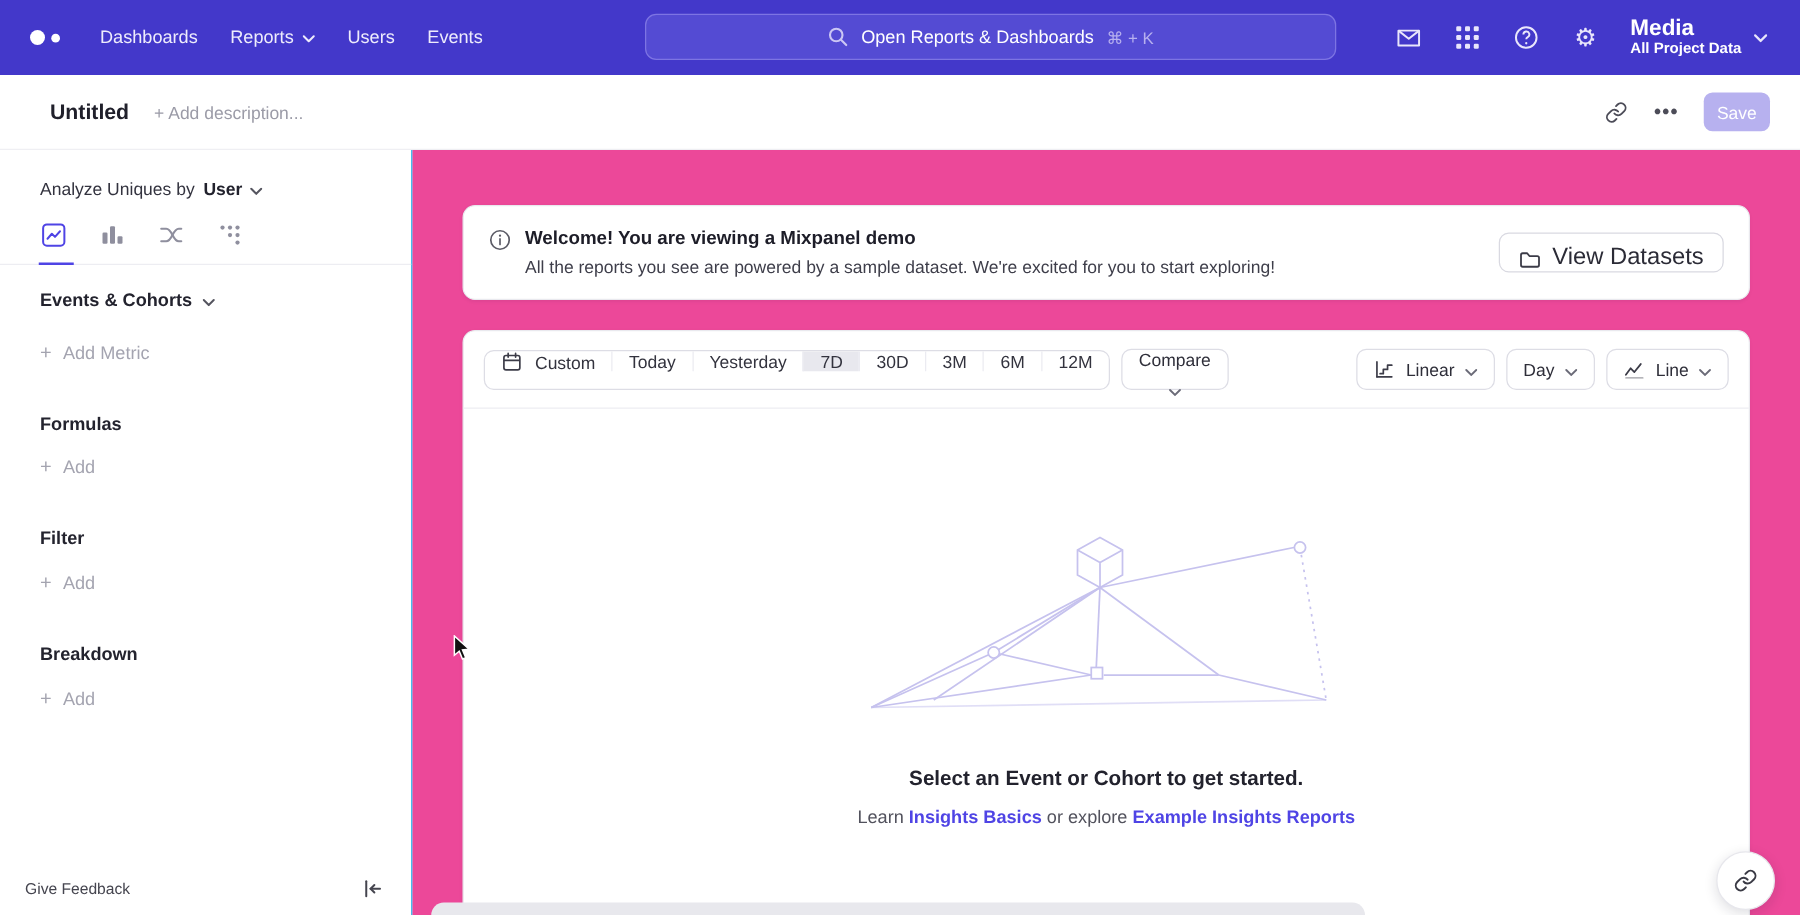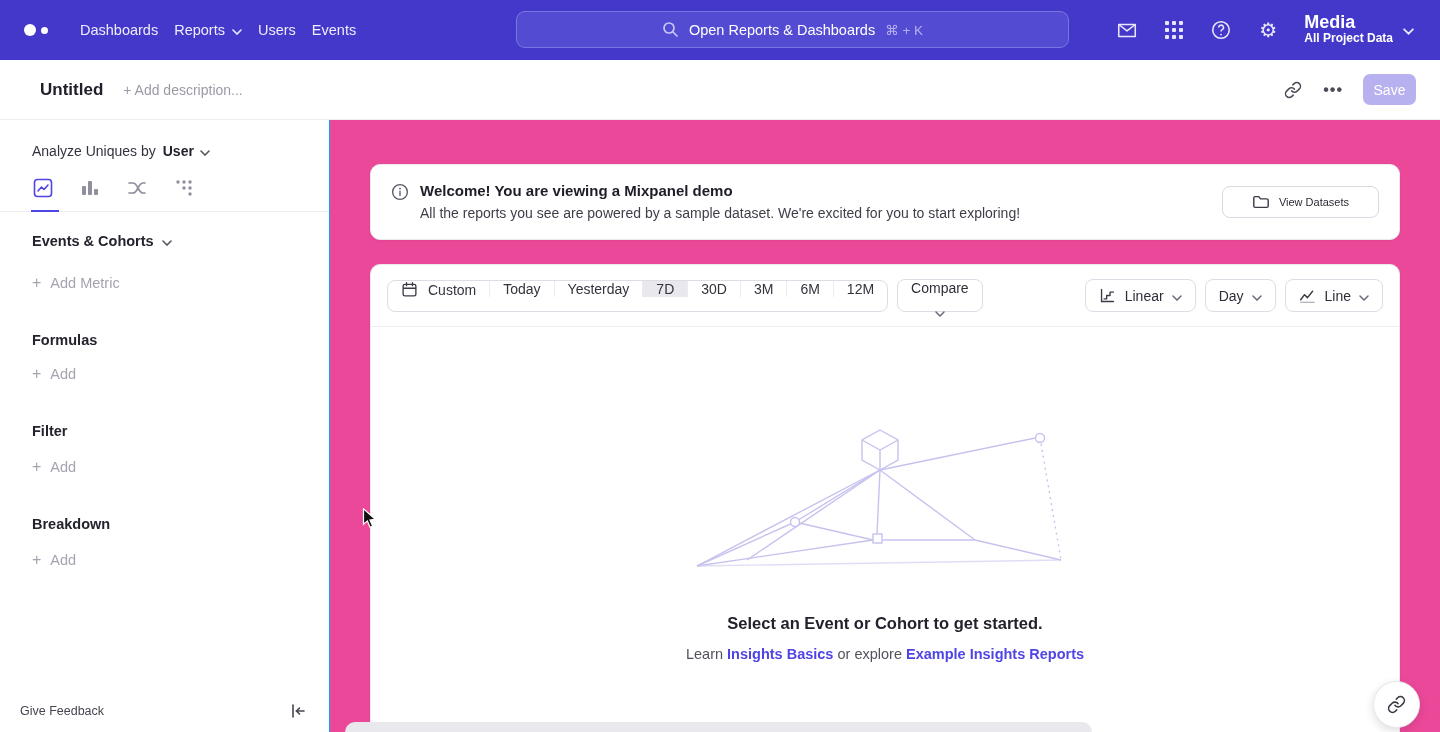--- a/index.html
+++ b/index.html
@@ -4,21 +4,21 @@
 <style>
   * { margin:0; padding:0; box-sizing:border-box; }
   html,body { width:1440px; height:732px; overflow:hidden; }
   body { font-family:"Liberation Sans", sans-serif; background:#f7f7fa; position:relative; }
 
   
   .topnav { position:relative; height:60px; background:#4338ca; display:flex; align-items:center; color:#efedfc; }
   .logo { display:flex; align-items:center; gap:5px; margin-left:24px; width:36px; }
   .logo .dot1 { width:12px; height:12px; border-radius:50%; background:#fff; }
   .logo .dot2 { width:7px; height:7px; border-radius:50%; background:#fff; }
-  .nav-items { display:flex; align-items:center; gap:16px; margin-left:20px; }
+  .nav-items { display:flex; align-items:center; gap:26px; margin-left:20px; }
   .nav-item { font-size:14.5px; font-weight:500; color:#eeecfc; display:flex; align-items:center; gap:7px; cursor:pointer; }
   .chev { display:inline-block; }
   .nav-search { position:absolute; left:516px; top:11px; width:553px; height:37px; background:#544bd3; border:1px solid #7d74e3; border-radius:9px; display:flex; align-items:center; justify-content:center; gap:10px; cursor:pointer; }
   .nav-search .s-text { font-size:14.5px; color:#ffffff; }
   .nav-search .s-short { font-size:13.5px; color:#b7b0ef; }
   .nav-right { position:absolute; right:0; top:0; height:60px; display:flex; align-items:center; gap:25px; padding-right:26px; }
   .nav-icon { width:22px; height:22px; color:#e9e6fb; display:flex; align-items:center; justify-content:center; cursor:pointer; font-size:20px; }
   .project { display:flex; align-items:center; gap:10px; cursor:pointer; }
   .project .p-name { font-size:18px; font-weight:700; color:#ffffff; line-height:17px; }
   .project .p-scope { font-size:12px; font-weight:600; color:#ffffff; line-height:15px; }
@@ -50,21 +50,21 @@
   .side-foot { position:absolute; bottom:0; left:0; right:0; padding:0 22px 12px 20px; display:flex; align-items:center; justify-content:space-between; }
   .feedback { font-size:12.5px; color:#45454f; cursor:pointer; }
   .collapse { width:18px; height:18px; color:#45454f; cursor:pointer; }
 
   
   .banner { margin-top:44px; background:#fff; border:1px solid #e9e9ee; border-radius:10px; box-shadow:0 1px 3px rgba(25,25,50,.06); padding:15px 20px; display:flex; align-items:center; }
   .banner-left { display:flex; gap:11px; }
   .info-ic { width:18px; height:18px; color:#5b5b66; margin-top:3px; flex-shrink:0; }
   .banner-title { font-size:15px; font-weight:700; color:#1d1d28; line-height:22px; }
   .banner-body { font-size:14px; color:#3e3e4a; line-height:21px; margin-top:1px; }
-  .datasets-btn { margin-left:auto; background:#fff; border:1px solid #d9d9e1; border-radius:8px; height:32px; padding:0 29px; display:flex; align-items:center; gap:9px; font-size:11px; font-weight:500; color:#2b2b36; font-family:inherit; cursor:pointer; flex-shrink:0; }
+  .datasets-btn { margin-left:auto; background:#fff; border:1px solid #d9d9e1; border-radius:8px; height:32px; padding:0 15px; display:flex; align-items:flex-end; gap:9px; font-size:19px; font-weight:500; color:#2b2b36; font-family:inherit; cursor:pointer; flex-shrink:0; }
 
   
   .chart-card { margin-top:24px; background:#fff; border:1px solid #e9e9ee; border-radius:10px; box-shadow:0 1px 3px rgba(25,25,50,.05); height:500px; position:relative; }
   .toolbar { display:flex; align-items:center; padding:14px 16px; border-bottom:1px solid #ededf2; }
   .seg-group { display:flex; align-items:flex-start; height:32px; border:1px solid #dddde5; border-radius:8px; overflow:hidden; background:#fff; }
   .seg { display:flex; align-items:center; padding:0 13px; font-size:14px; color:#33333e; cursor:pointer; border-left:1px solid #ebebf1; }
   .seg.first { border-left:none; gap:9px; }
   .seg.selected { background:#e8e8ee; }
   .tb-btn { display:flex; align-items:center; gap:8px; height:33px; border:1px solid #dddde5; border-radius:8px; background:#fff; padding:0 13px; font-size:14px; color:#2e2e39; font-family:inherit; cursor:pointer; }
   .tb-btn .chev { color:#6b6b78; }

